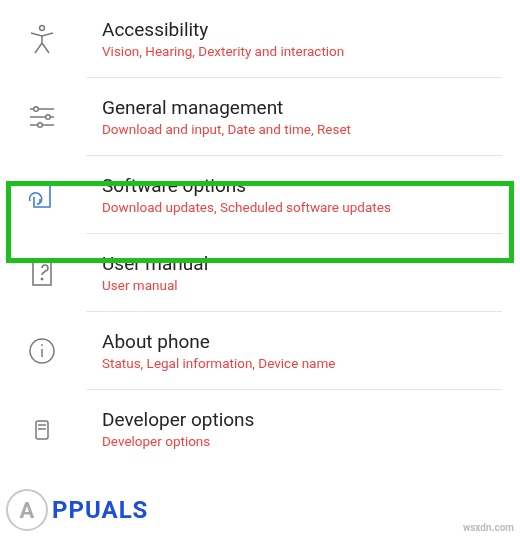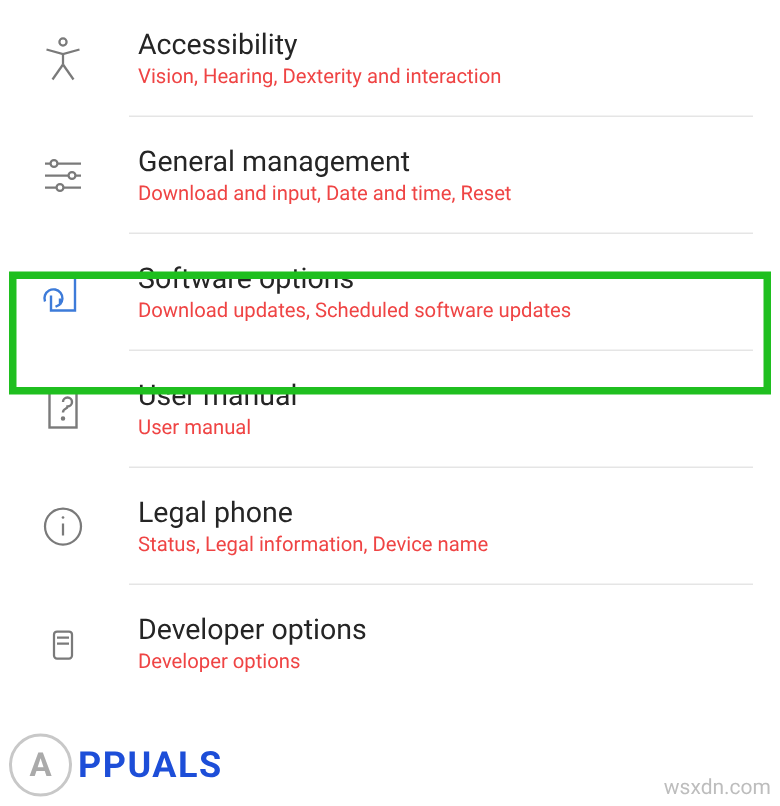--- a/index.html
+++ b/index.html
@@ -9,21 +9,21 @@
     width: 520px;
     height: 537px;
     overflow: hidden;
     position: relative;
   }
   .settings-list { width: 100%; }
   .row {
     display: flex;
     align-items: center;
     padding: 18px 18px 18px 24px;
-    gap: 32px;
+    gap: 42px;
     cursor: pointer;
     background: #fff;
   }
   .row .icon {
     width: 36px;
     height: 36px;
     flex-shrink: 0;
     display: flex;
     align-items: center;
     justify-content: center;
@@ -71,22 +71,23 @@
   .wm-text {
     font-size: 24px;
     color: #1d4ed8;
     font-weight: 700;
     letter-spacing: 1px;
   }
   .credit {
     position: absolute;
     bottom: 4px;
     right: 6px;
-    font-size: 14px;
+    font-size: 10px;
     color: #bdbdbd;
+    font-weight: bold;
   }
   svg { stroke: #7a7a7a; }
   .selected svg { stroke: #3d7bd9; }
 </style>
 </head>
 <body>
 
 <div class="settings-list">
 
   <div class="row">
@@ -157,21 +158,21 @@
 
   <div class="row">
     <span class="icon">
       <svg width="32" height="32" viewBox="0 0 32 32" fill="none" stroke-width="1.5">
         <circle cx="16" cy="16" r="12"></circle>
         <circle cx="16" cy="10" r="0.9" fill="#7a7a7a" stroke="none"></circle>
         <line x1="16" y1="14" x2="16" y2="22"></line>
       </svg>
     </span>
     <div class="text">
-      <div class="title">Legal phone</div>
+      <div class="title">About phone</div>
       <div class="subtitle">Status, Legal information, Device name</div>
     </div>
   </div>
   <div class="divider"></div>
 
   <div class="row">
     <span class="icon">
       <svg width="32" height="32" viewBox="0 0 32 32" fill="none" stroke-width="1.5">
         <rect x="10" y="8" width="12" height="18" rx="2"></rect>
         <line x1="12" y1="12" x2="20" y2="12"></line>

